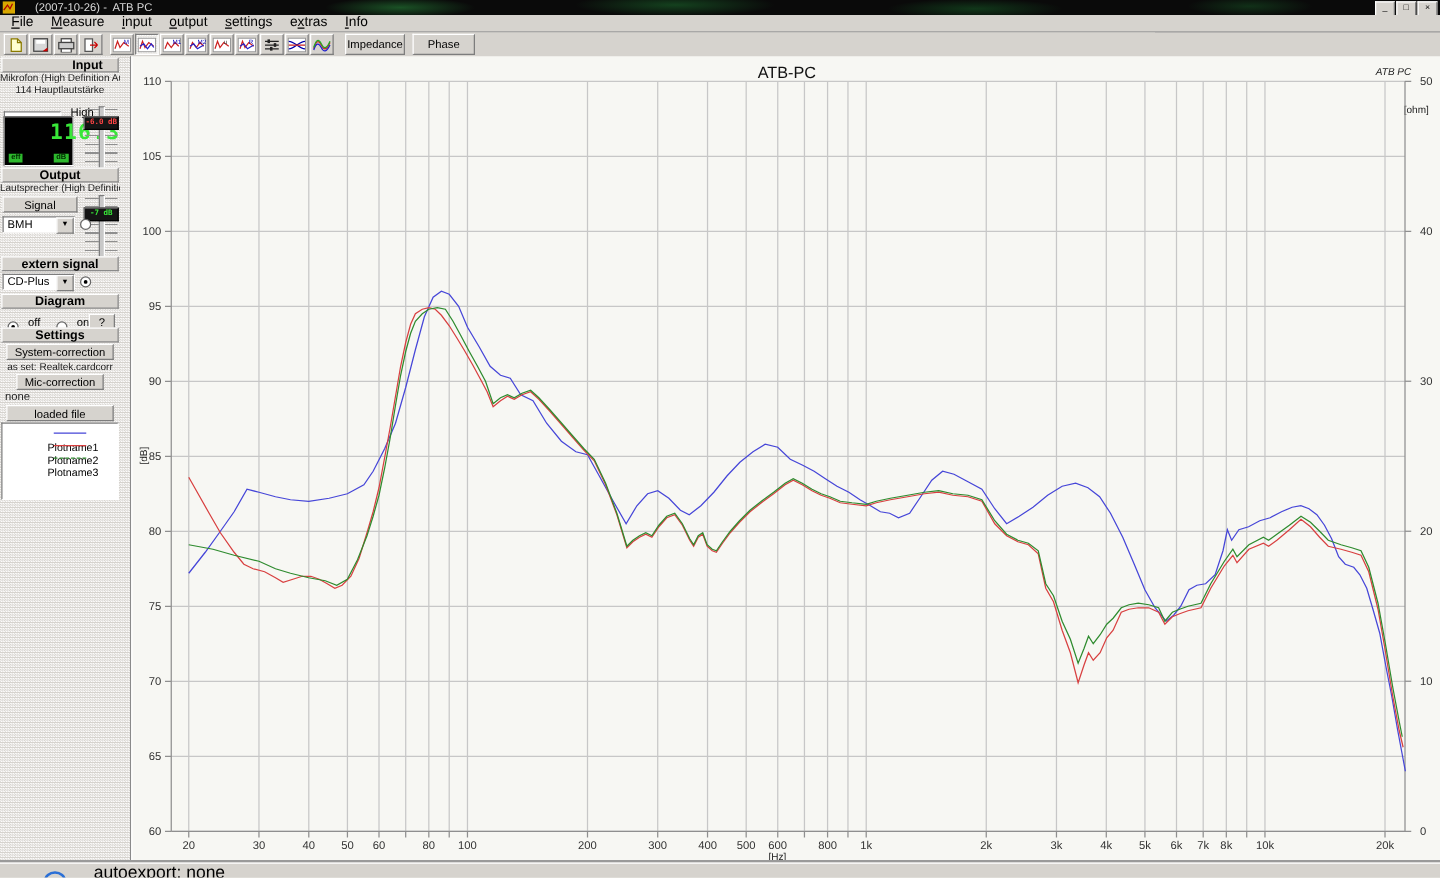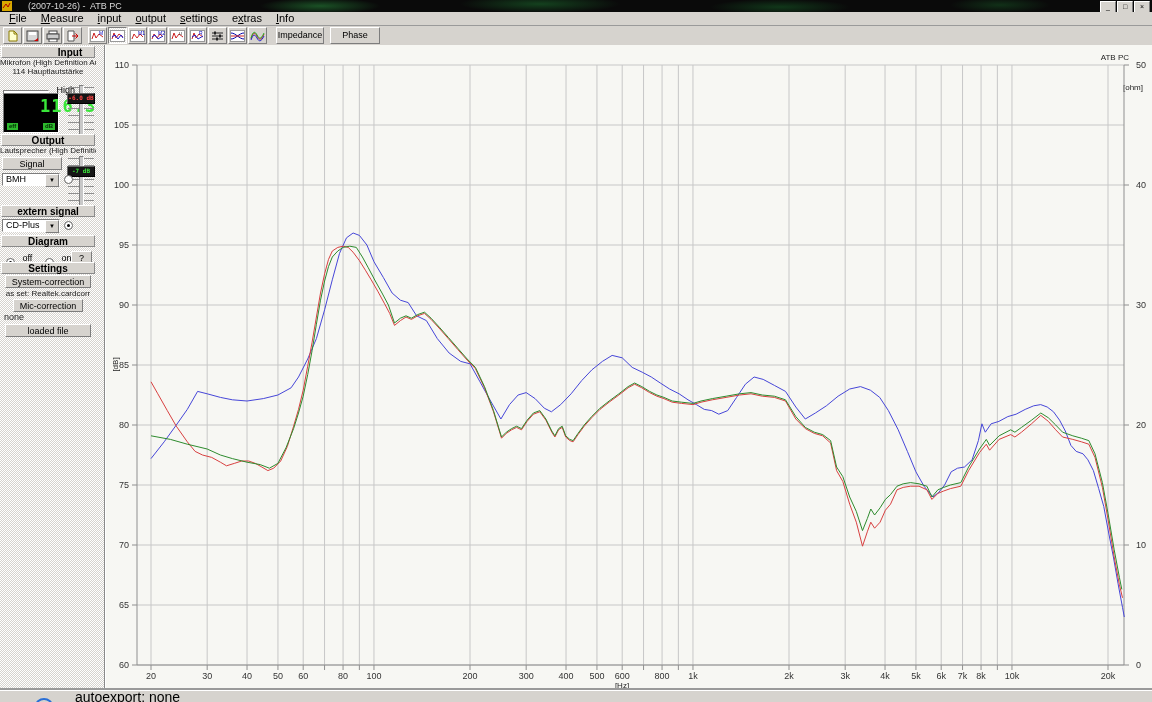--- a/index.html
+++ b/index.html
@@ -70,21 +70,21 @@
     border:1px solid;border-color:#fff #7d7d7d #7d7d7d #fff;font-size:6px;text-align:center;line-height:10px;}
 
   #legend-box{left:1px;top:293px;width:94px;height:62px;background:#fff;padding-top:4px;}
   .legend-row{height:10px;line-height:10px;}
   .legend-line{display:inline-block;width:26px;height:0;margin:0 6px 2px 5px;vertical-align:middle;}
   .legend-label{font-size:8.5px;vertical-align:middle;}
 
   
   #chart{position:absolute;left:105px;top:45px;width:1047px;height:645px;background:#f7f7f3;border-left:1px solid #fff;}
   #chart-title{position:absolute;left:0;right:0;top:5px;text-align:center;font-size:13px;color:#111;}
-  #chart-corner{position:absolute;right:24px;top:8px;font-size:8px;color:#222;}
+  #chart-corner{position:absolute;right:24px;top:8px;font-size:8px;color:#222;font-style:italic;}
   #ohm-label{position:absolute;right:10px;top:38px;font-size:8px;color:#222;}
   #db-label{position:absolute;left:2px;top:315px;font-size:8px;color:#222;transform:rotate(-90deg);}
   #hz-label{position:absolute;left:492px;top:636px;width:48px;text-align:center;font-size:8px;color:#222;}
   #plot-svg{position:absolute;left:0;top:0;}
   #plot-svg text{font:9px "Liberation Sans",sans-serif;fill:#333;}
   #plot-svg .grid{stroke:#c7c7c7;stroke-width:1;}
   #plot-svg .frame{stroke:#8f8f8f;stroke-width:1;}
 
   
   #statusbar{position:absolute;left:0;top:690px;width:1152px;height:12px;background:#d6d3ce;border-top:1px solid #fff;box-shadow:0 -2px 0 #9a9a9a;}
@@ -266,23 +266,31 @@
   </div>
   <div class="sbtn raised" style="top:206px;left:71px;width:21px;">?</div>
 
   <div class="panel-header" style="top:217px;">Settings</div>
   <div class="sbtn raised" style="top:230px;left:5px;width:86px;">System-correction</div>
   <div class="tiny-line" style="top:244px;font-size:8px;">as set: Realtek.cardcorr</div>
   <div class="sbtn raised" style="top:254px;left:13px;width:70px;">Mic-correction</div>
   <div class="tiny-line" style="top:267px;left:4px;width:50px;text-align:left;font-size:9px;">none</div>
   <div class="sbtn raised" style="top:279px;left:5px;width:86px;">loaded file</div>
 
+  <div id="legend-box" class="sunken">
+    <div id="legend-rows">
+        <div class="legend-row"><span class="legend-line" style="border-top: 1px solid rgb(70, 70, 216);"></span><span class="legend-label">Plotname1</span></div>
+        <div class="legend-row"><span class="legend-line" style="border-top: 1px solid rgb(216, 64, 64);"></span><span class="legend-label">Plotname2</span></div>
+        <div class="legend-row"><span class="legend-line" style="border-top: 1px dashed rgb(46, 139, 46);"></span><span class="legend-label">Plotname3</span></div>
+      </div>
+  </div>
 </div>
 
 <div id="chart">
+  <div id="chart-title">ATB-PC</div>
   <div id="chart-corner">ATB PC</div>
   <div id="ohm-label">[ohm]</div>
   <div id="db-label">[dB]</div>
   <div id="hz-label">[Hz]</div>
   <svg id="plot-svg" width="1047" height="645">
       <g>
         <line x1="31" x2="1018" y1="20" y2="20" class="grid"></line>
         <line x1="26" x2="31" y1="20" y2="20" class="frame"></line>
         <text x="23" y="23" text-anchor="end">110</text>
         <line x1="31" x2="1018" y1="80" y2="80" class="grid"></line>

